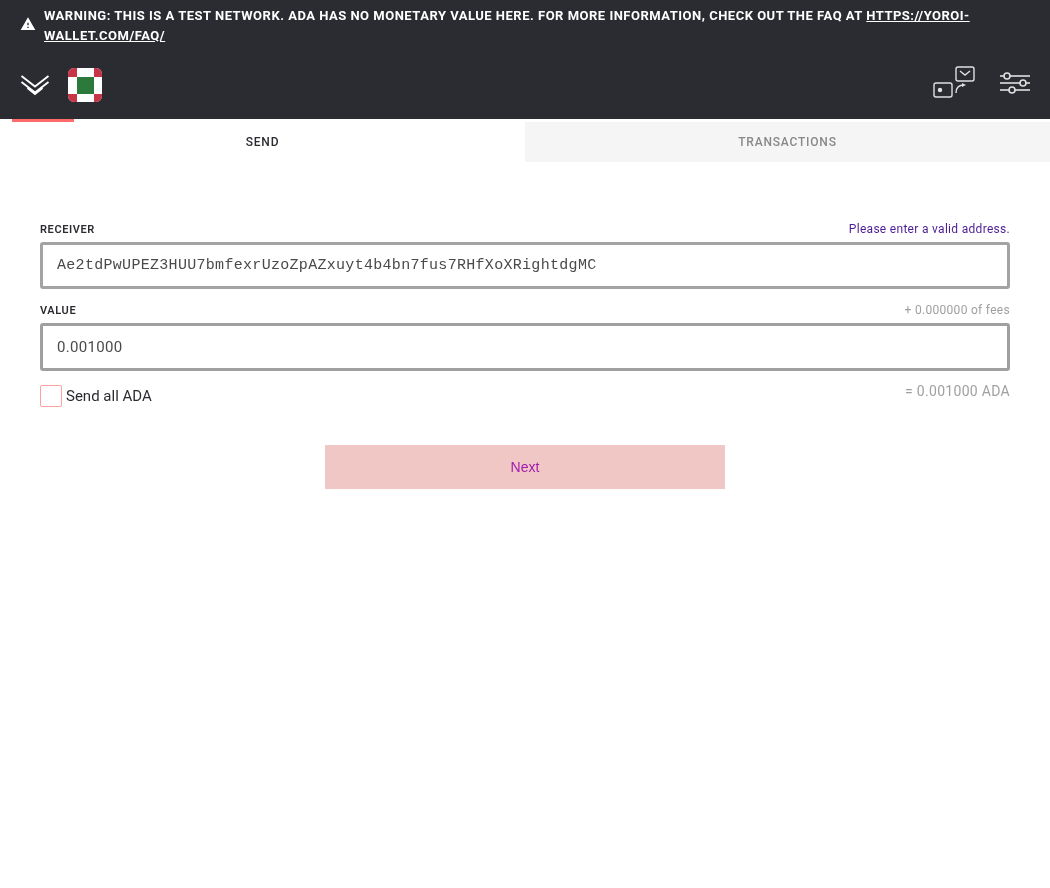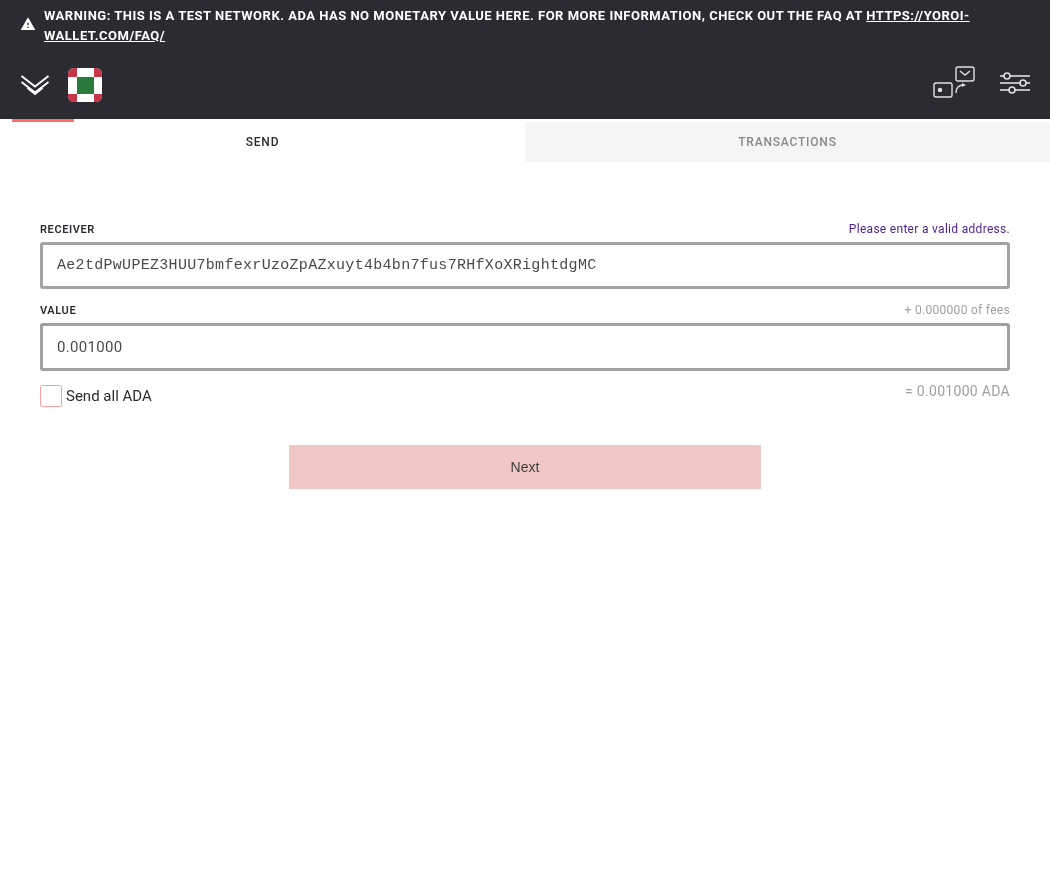--- a/index.html
+++ b/index.html
@@ -211,24 +211,24 @@
       border-radius: 2px;
       cursor: pointer;
     }
     .checkbox-label {
       font-size: 15px;
       color: #2b2c32;
     }
     .next-button {
       display: block;
       margin: 38px auto 0;
-      width: 472px;
+      width: 400px;
       padding: 14px;
       background: #f0c7c4;
-      color: #404040;
+      color: #a21caf;
       border: none;
       font-size: 14px;
       cursor: not-allowed;
     }
   </style>
 </head>
 <body>
 
 <div class="warning-banner">
   <span class="warning-icon">

